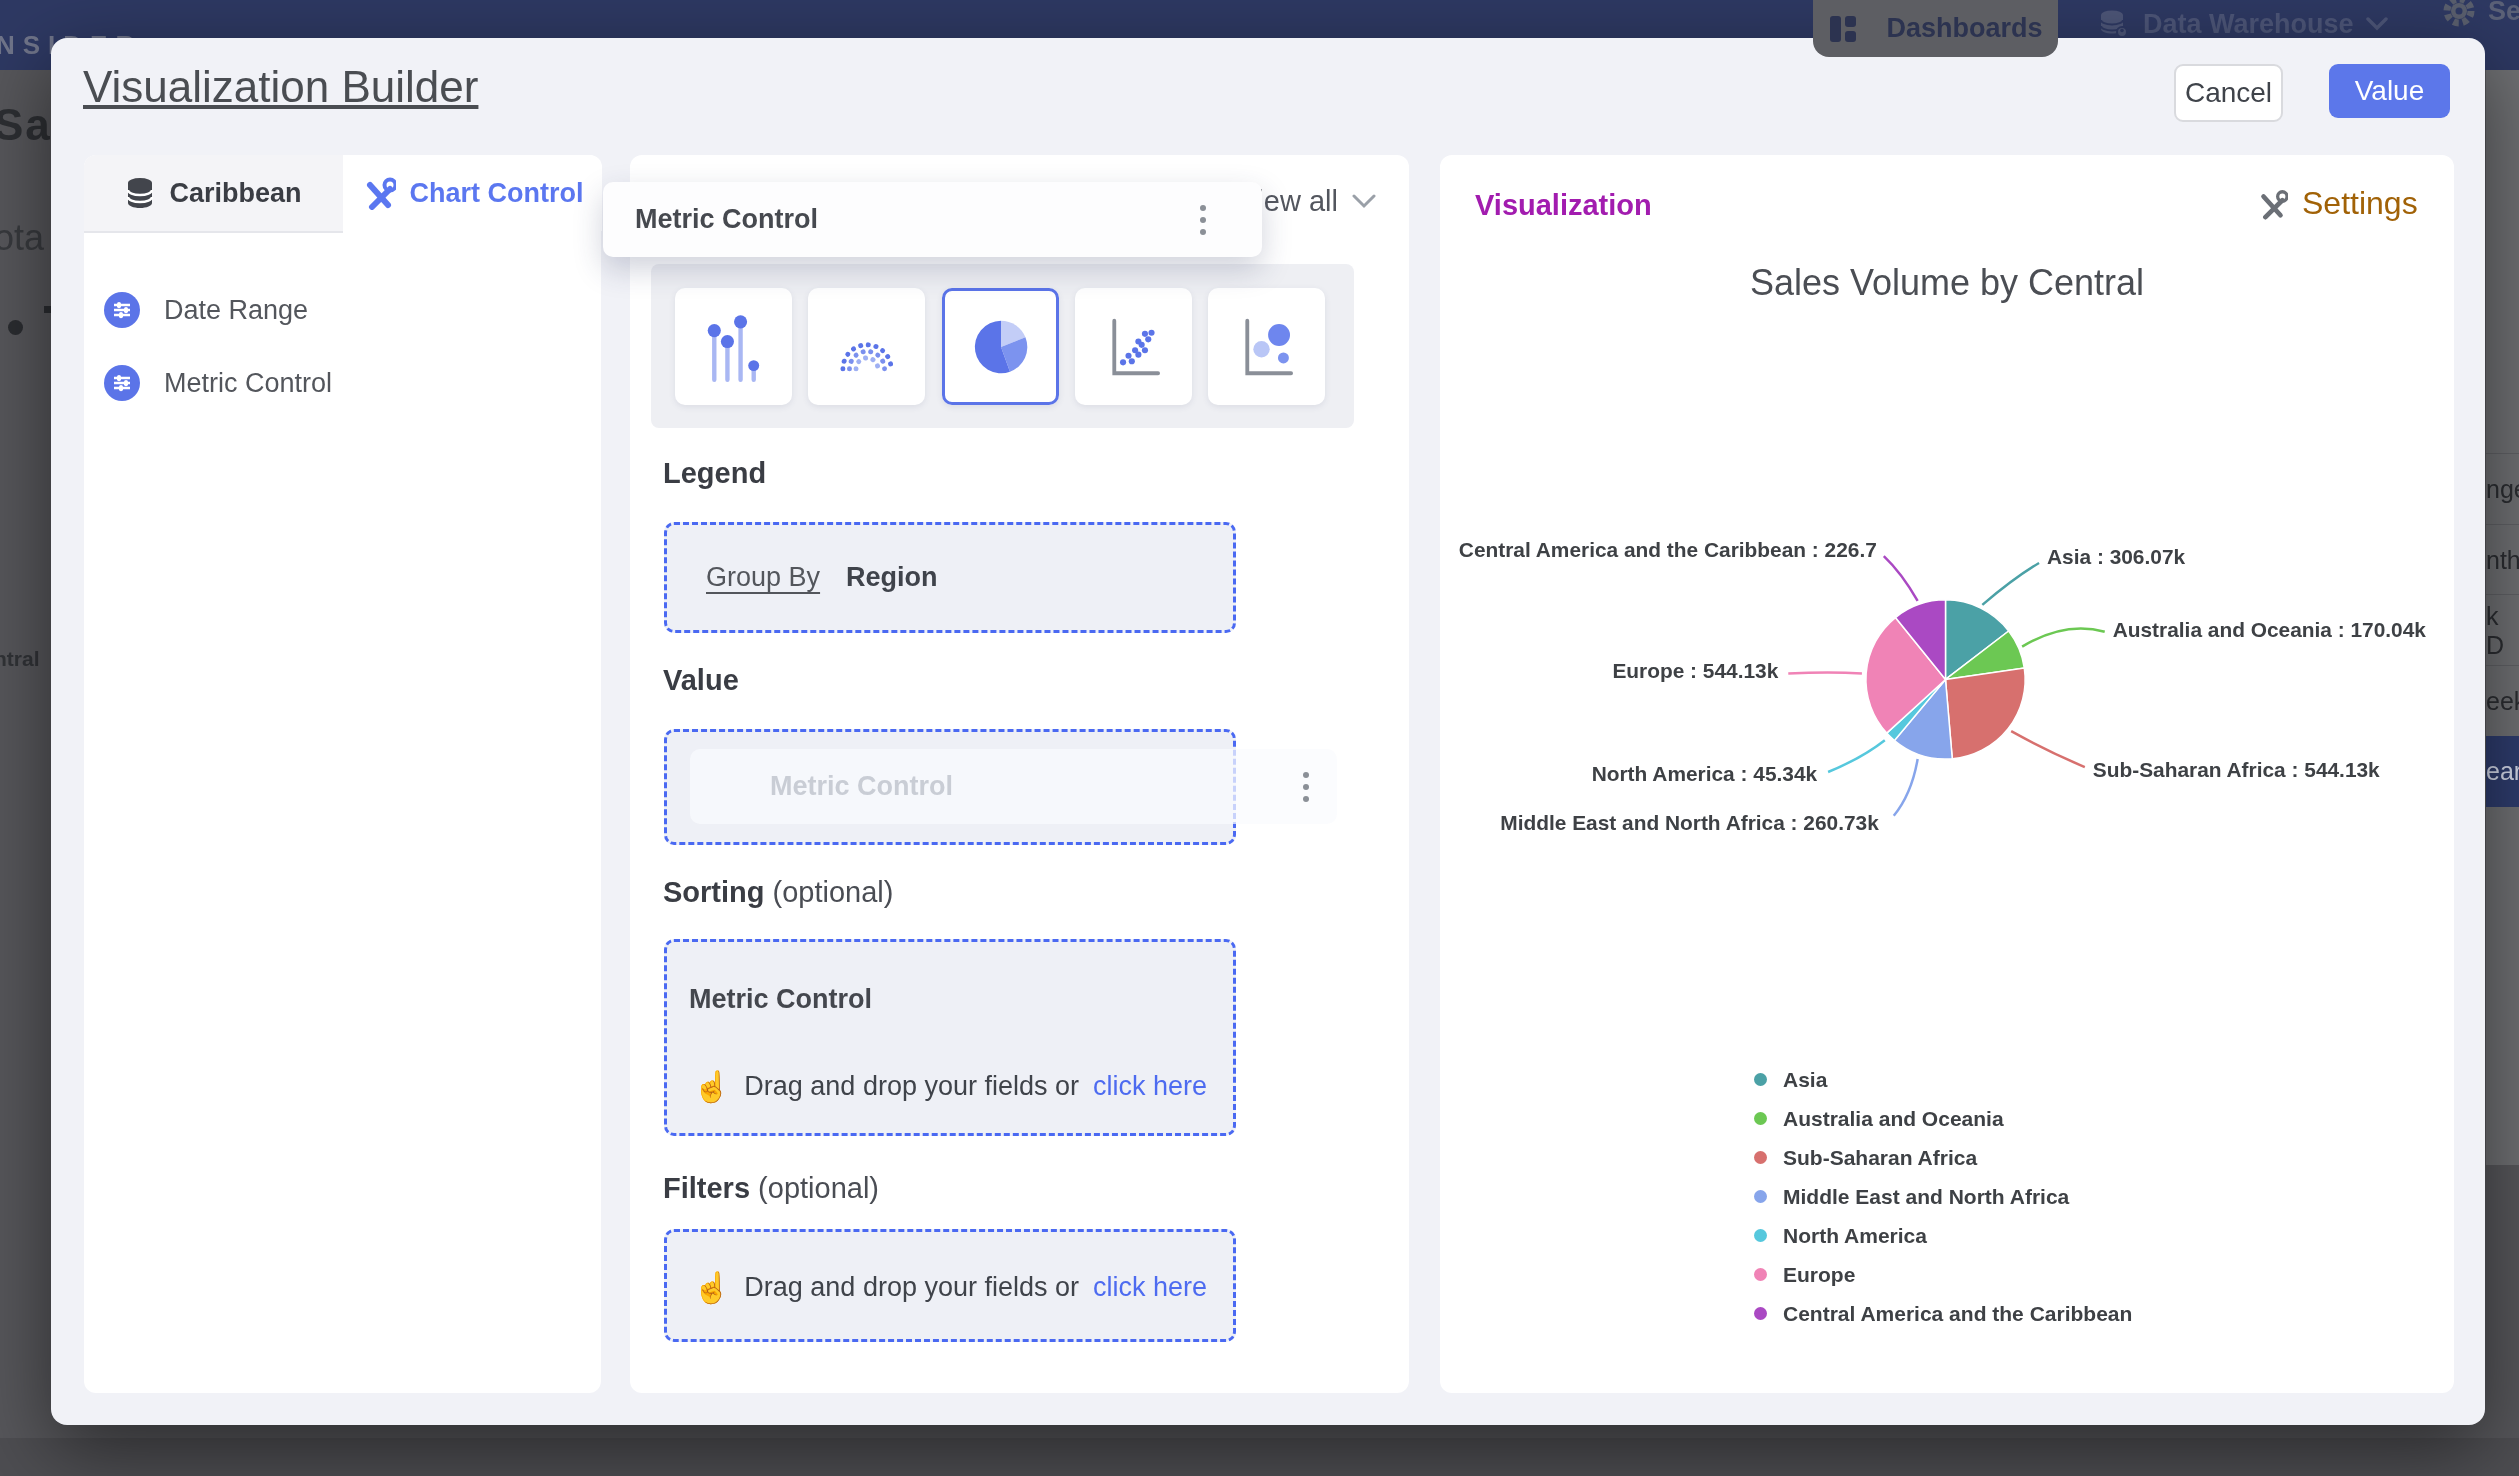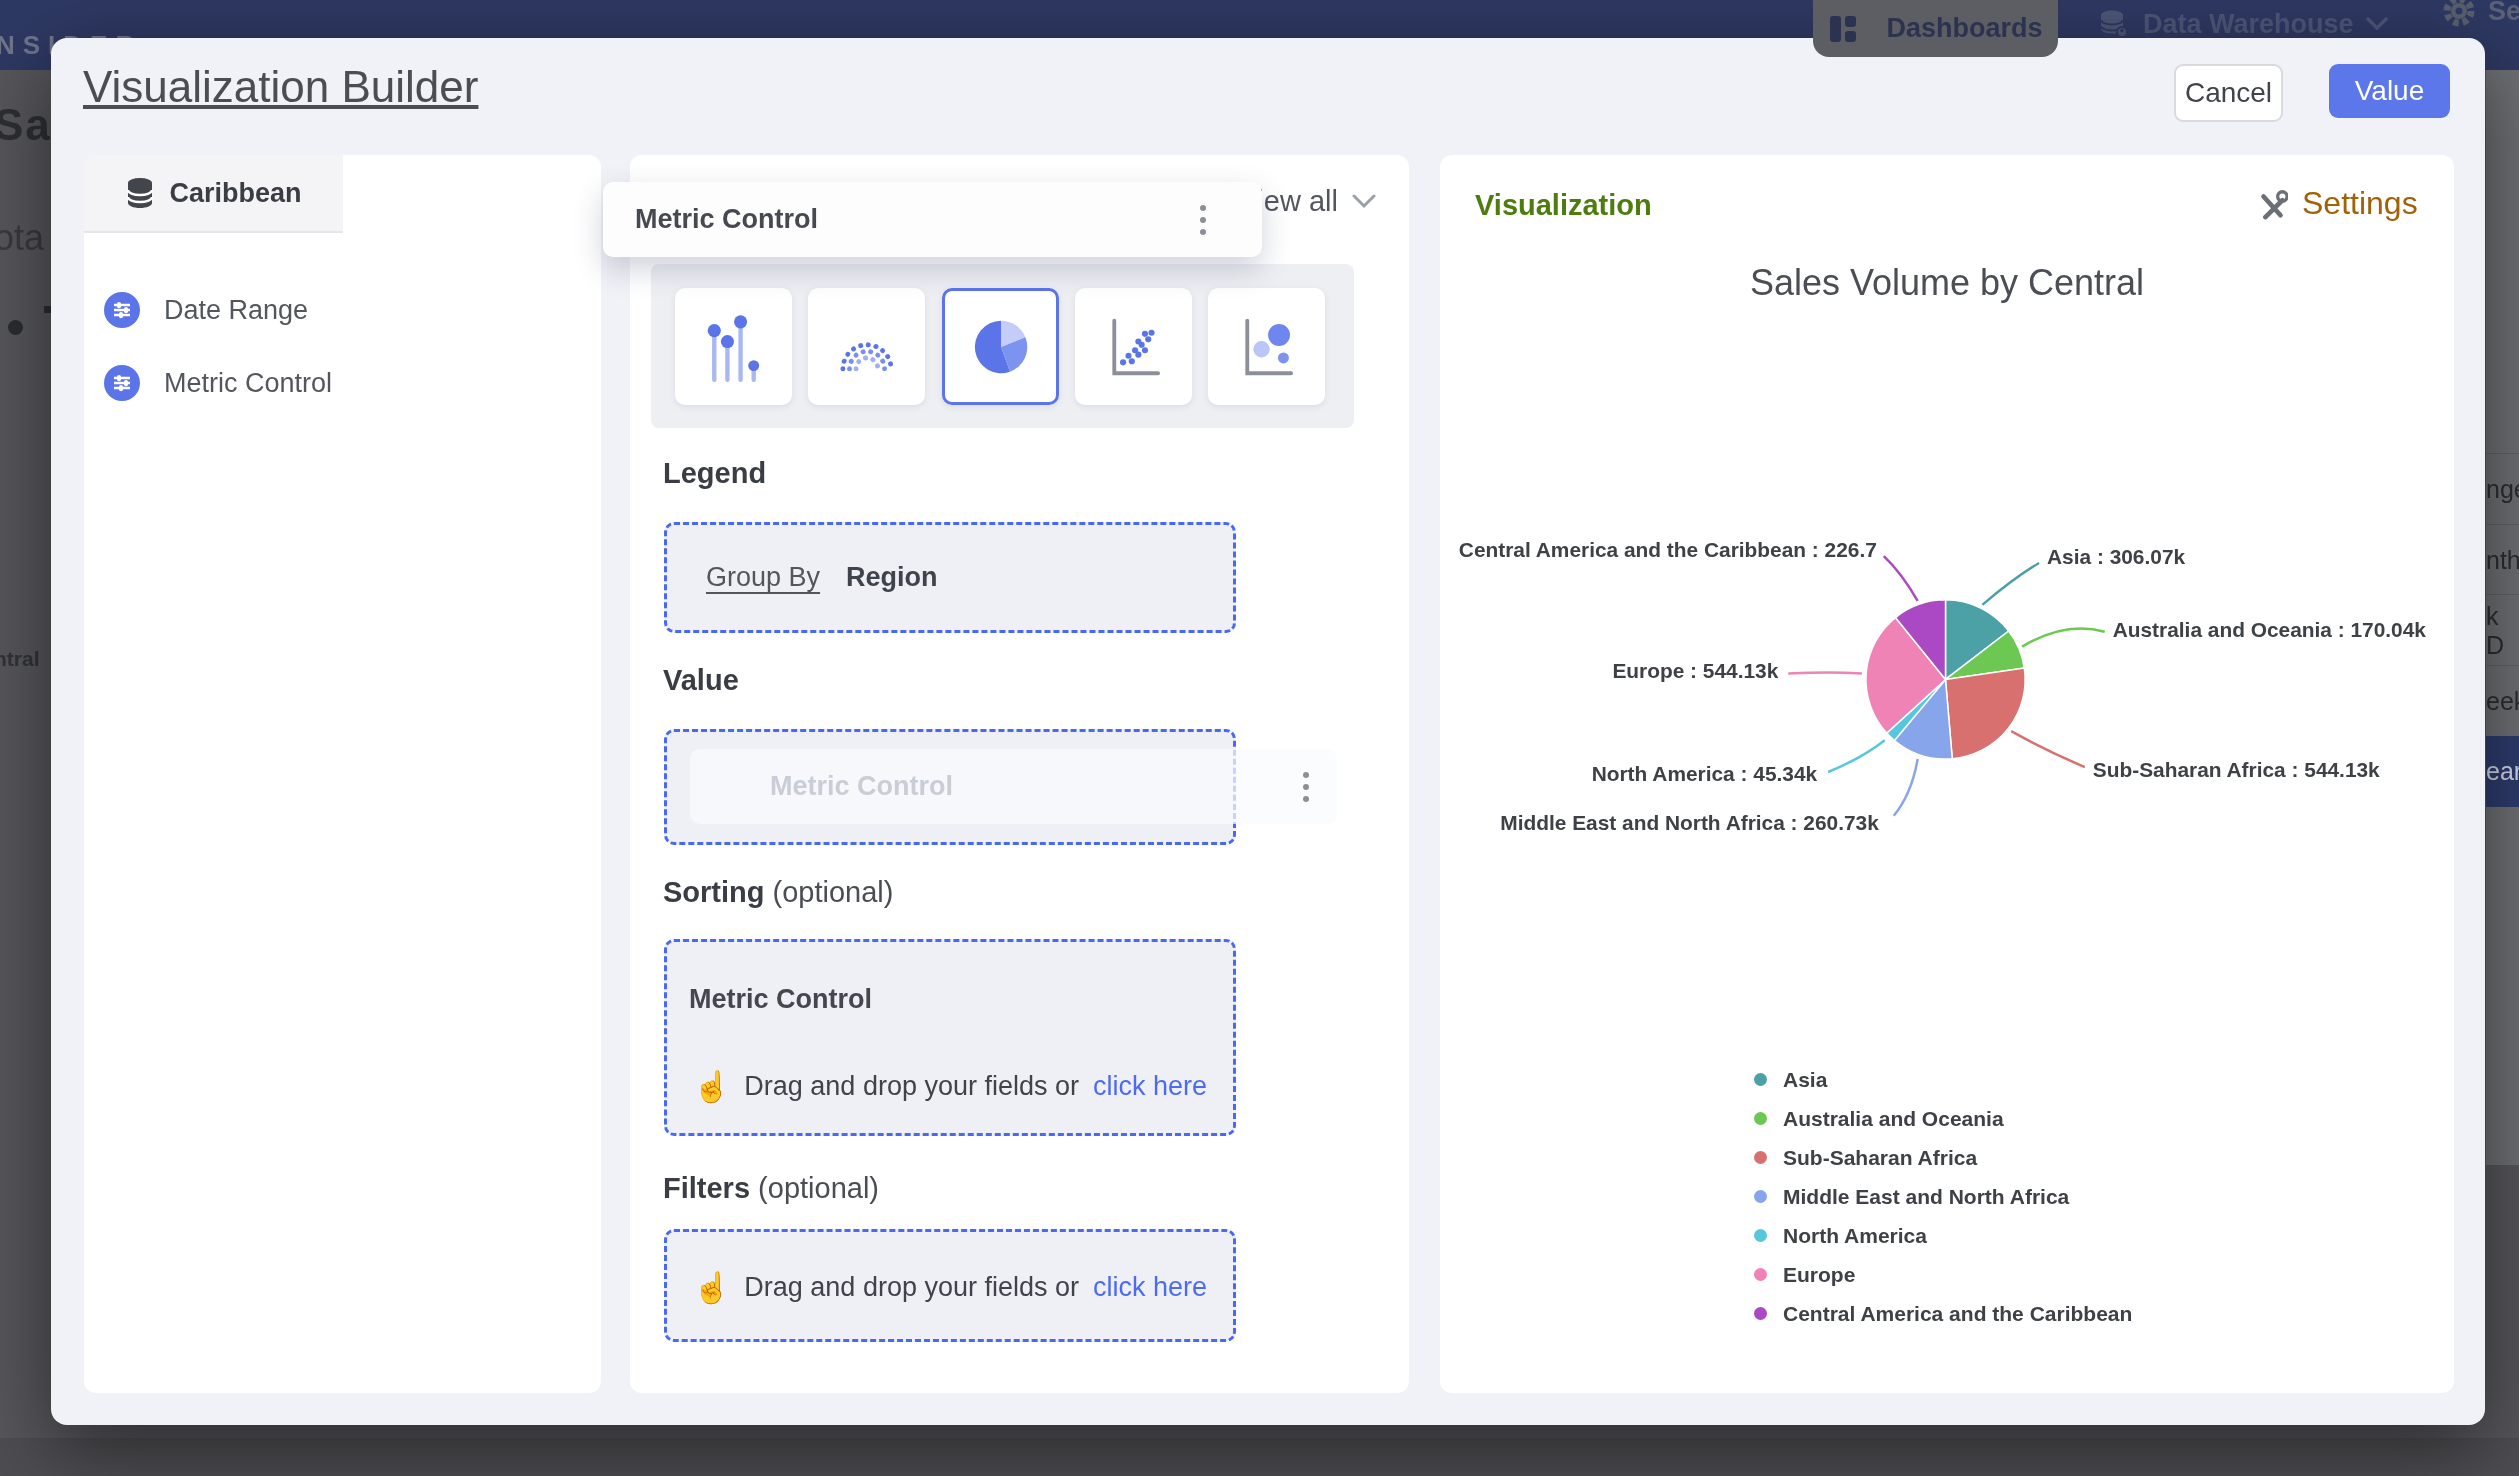--- a/index.html
+++ b/index.html
@@ -69,21 +69,21 @@
              box-shadow:0 12px 30px rgba(40,50,90,.22);z-index:5;}
   #drag-card .ftxt{margin-left:32px;font-size:27px;font-weight:bold;color:#46494f;}
   .kebab{position:absolute;top:50%;transform:translateY(-50%);display:flex;flex-direction:column;gap:6px;}
   .kebab i{width:6px;height:6px;border-radius:50%;background:#8b9097;}
   #sort-field{position:absolute;left:22px;top:42px;font-size:27px;font-weight:bold;color:#44474e;}
   .droprow{position:absolute;left:0;width:100%;display:flex;align-items:center;justify-content:center;gap:14px;}
   .droprow .hand{font-size:30px;color:#53565e;}
   .droprow .dtxt{font-size:27px;color:#3f434a;}
   .droprow .dlink{font-size:27px;color:#4d6bf0;cursor:pointer;}
   
-  #viz-head{position:absolute;left:35px;top:34px;font-size:29px;font-weight:bold;color:#4d7c0f;}
+  #viz-head{position:absolute;left:35px;top:34px;font-size:29px;font-weight:bold;color:#a21caf;}
   #settings{position:absolute;left:816px;top:30px;display:flex;align-items:center;gap:14px;cursor:pointer;}
   #settings span{font-size:32px;color:#a16207;}
   #chart-title{position:absolute;left:0;top:107px;width:1014px;text-align:center;
                font-size:36px;font-weight:500;color:#4b4e54;}
   #piechart{position:absolute;left:0;top:0;width:1014px;height:1238px;}
   #vlegend{position:absolute;left:314px;top:905px;display:flex;flex-direction:column;}
   .lrow{height:39px;display:flex;align-items:center;gap:16px;}
   .ldot{width:13px;height:13px;border-radius:50%;flex:none;}
   .lrow span{font-size:21px;font-weight:bold;color:#3e4145;}
 </style>
@@ -146,20 +146,28 @@
     <div class="btn" id="btn-save">Value</div>
 
     <div class="panel" id="left-panel">
       <div class="tab" id="tab-db">
         <svg width="30" height="34" viewBox="0 0 30 34">
           <ellipse cx="15" cy="7" rx="12" ry="5" fill="#42454c"></ellipse>
           <path d="M3 7v20c0 2.8 5.4 5 12 5s12-2.2 12-5V7" fill="#42454c"></path>
           <path d="M3 14c0 2.8 5.4 5 12 5s12-2.2 12-5M3 21c0 2.8 5.4 5 12 5s12-2.2 12-5" stroke="#ffffff" stroke-width="2.4" fill="none"></path>
         </svg>
         <span>Caribbean</span>
+      </div>
+      <div class="tab" id="tab-cc">
+        <svg width="34" height="34" viewBox="0 0 34 34">
+          <path d="M10 31 L28 13" stroke="#5b77f0" stroke-width="6" stroke-linecap="round"></path>
+          <path d="M8 9 L26 29" stroke="#5b77f0" stroke-width="6" stroke-linecap="round"></path>
+          <circle cx="28" cy="9" r="5.5" fill="none" stroke="#5b77f0" stroke-width="4"></circle>
+        </svg>
+        <span>Chart Control</span>
       </div>
       <div class="lpitem" style="top:130px;">
         <span class="cicon">
           <svg width="24" height="24" viewBox="0 0 24 24">
             <path d="M4 7h16M4 12h16M4 17h16" stroke="#ffffff" stroke-width="2.4"></path>
             <rect x="7" y="4" width="4" height="6.2" rx="2" fill="#ffffff"></rect>
             <rect x="14" y="9" width="4" height="6.2" rx="2" fill="#ffffff"></rect>
             <rect x="9" y="14" width="4" height="6.2" rx="2" fill="#ffffff"></rect>
           </svg>
         </span>

